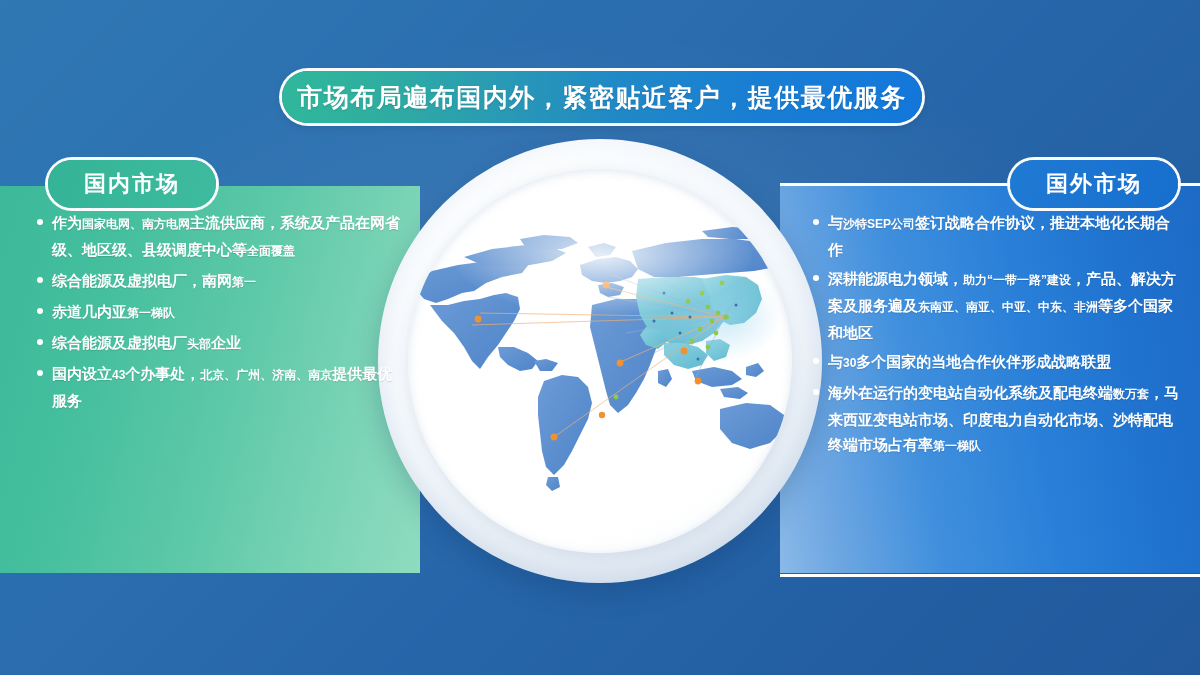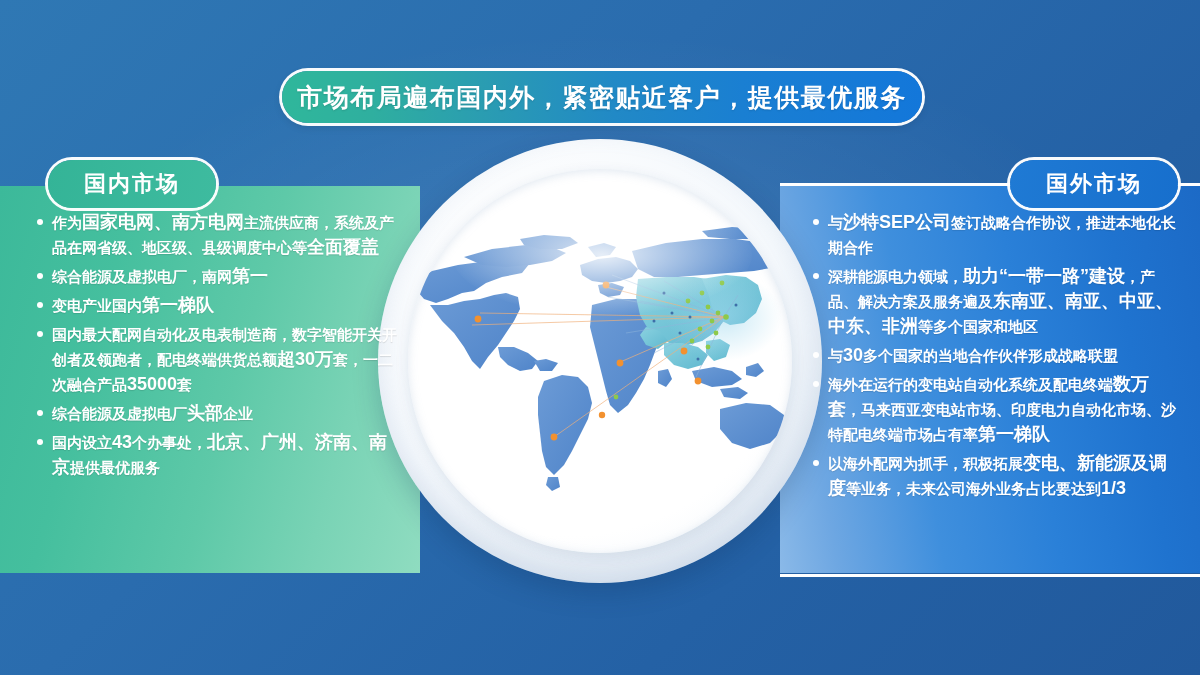--- a/index.html
+++ b/index.html
@@ -72,21 +72,21 @@
   .list-right{left:812px;top:210px;width:368px;}
   .li{
     position:relative;padding-left:16px;margin-bottom:4px;
     color:#ffffff;font-size:15px;line-height:25px;
     text-shadow:0 1px 1px rgba(0,0,0,.12);
   }
   .li::before{
     content:"";position:absolute;left:1px;top:9px;
     width:6px;height:6px;border-radius:50%;background:#ffffff;
   }
-  .li b{font-weight:bold;font-size:18px;}
+  .li b{font-weight:bold;font-size:12px;}
   .li .sm{font-size:15px;font-weight:bold;}
 
   
   .globe-wrap{position:absolute;left:378px;top:139px;width:444px;height:454px;z-index:4;}
   .globe-outer{
     position:absolute;left:0;top:0;width:444px;height:444px;border-radius:50%;
     background:radial-gradient(circle at 38% 30%,#ffffff 0%,#f4f8fc 55%,#dfe8f2 82%,#cfdcec 100%);
     box-shadow:0 10px 26px rgba(10,40,80,.22), inset 0 -10px 24px rgba(120,150,190,.18);
   }
   .globe-inner{
@@ -249,26 +249,24 @@
   <div class="sec-pill sec-left">
     <span>国内市场</span>
   </div>
   <div class="sec-pill sec-right">
     <span>国外市场</span>
   </div>
 
   <div class="list list-left">
       <div class="li"><span class="sm">作为</span><b>国家电网、南方电网</b><span class="sm">主流供应商，系统及产品在网省级、地区级、县级调度中心等</span><b>全面覆盖</b></div>
       <div class="li"><span class="sm">综合能源及虚拟电厂，南网</span><b>第一</b></div>
-      <div class="li"><span class="sm">变电产业国内</span><b>第一梯队</b></div>
-      <div class="li"><span class="sm">国内最大配网自动化及电表制造商，数字智能开关开创者及领跑者，配电终端供货总额</span><b>超30万</b><span class="sm">套，一二次融合产品</span><b>35000</b><span class="sm">套</span></div>
+      <div class="li"><span class="sm">赤道几内亚</span><b>第一梯队</b></div>
       <div class="li"><span class="sm">综合能源及虚拟电厂</span><b>头部</b><span class="sm">企业</span></div>
       <div class="li"><span class="sm">国内设立</span><b>43</b><span class="sm">个办事处，</span><b>北京、广州、济南、南京</b><span class="sm">提供最优服务</span></div>
     </div>
   <div class="list list-right">
       <div class="li"><span class="sm">与</span><b>沙特SEP公司</b><span class="sm">签订战略合作协议，推进本地化长期合作</span></div>
       <div class="li"><span class="sm">深耕能源电力领域，</span><b>助力“一带一路”建设</b><span class="sm">，产品、解决方案及服务遍及</span><b>东南亚、南亚、中亚、中东、非洲</b><span class="sm">等多个国家和地区</span></div>
       <div class="li"><span class="sm">与</span><b>30</b><span class="sm">多个国家的当地合作伙伴形成战略联盟</span></div>
       <div class="li"><span class="sm">海外在运行的变电站自动化系统及配电终端</span><b>数万套</b><span class="sm">，马来西亚变电站市场、印度电力自动化市场、沙特配电终端市场占有率</span><b>第一梯队</b></div>
-      <div class="li"><span class="sm">以海外配网为抓手，积极拓展</span><b>变电、新能源及调度</b><span class="sm">等业务，未来公司海外业务占比要达到</span><b>1/3</b></div>
     </div>
 
 </div>
 
 </body></html>

